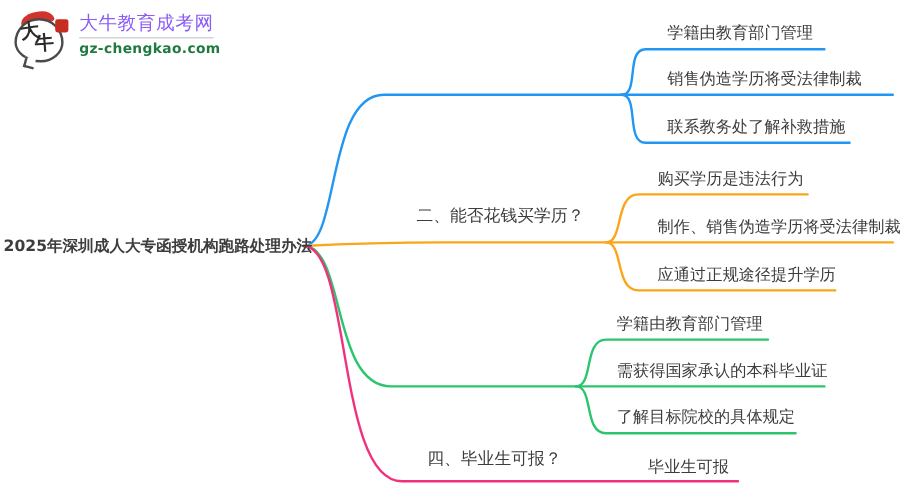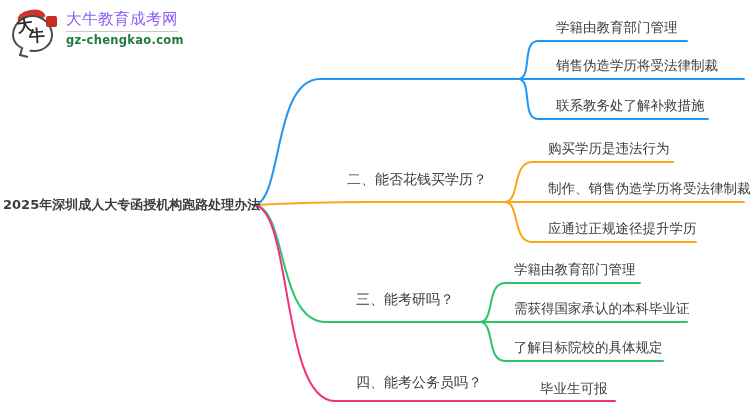--- a/index.html
+++ b/index.html
@@ -102,21 +102,20 @@
 
   <div class="node chd b1-c0">学籍由教育部门管理</div>
   <div class="node chd b1-c1">销售伪造学历将受法律制裁</div>
   <div class="node chd b1-c2">联系教务处了解补救措施</div>
 
   <div class="node lbl b2-lbl">二、能否花钱买学历？</div>
   <div class="node chd b2-c0">购买学历是违法行为</div>
   <div class="node chd b2-c1">制作、销售伪造学历将受法律制裁</div>
   <div class="node chd b2-c2">应通过正规途径提升学历</div>
 
-  <div class="node lbl b3-lbl">三、能考研吗？</div>
   <div class="node chd b3-c0">学籍由教育部门管理</div>
   <div class="node chd b3-c1">需获得国家承认的本科毕业证</div>
   <div class="node chd b3-c2">了解目标院校的具体规定</div>
 
-  <div class="node lbl b4-lbl">四、能考公务员吗？</div>
+  <div class="node lbl b4-lbl">四、毕业生可报？</div>
   <div class="node chd b4-c0">毕业生可报</div>
 
 </div>
 
 </body></html>

